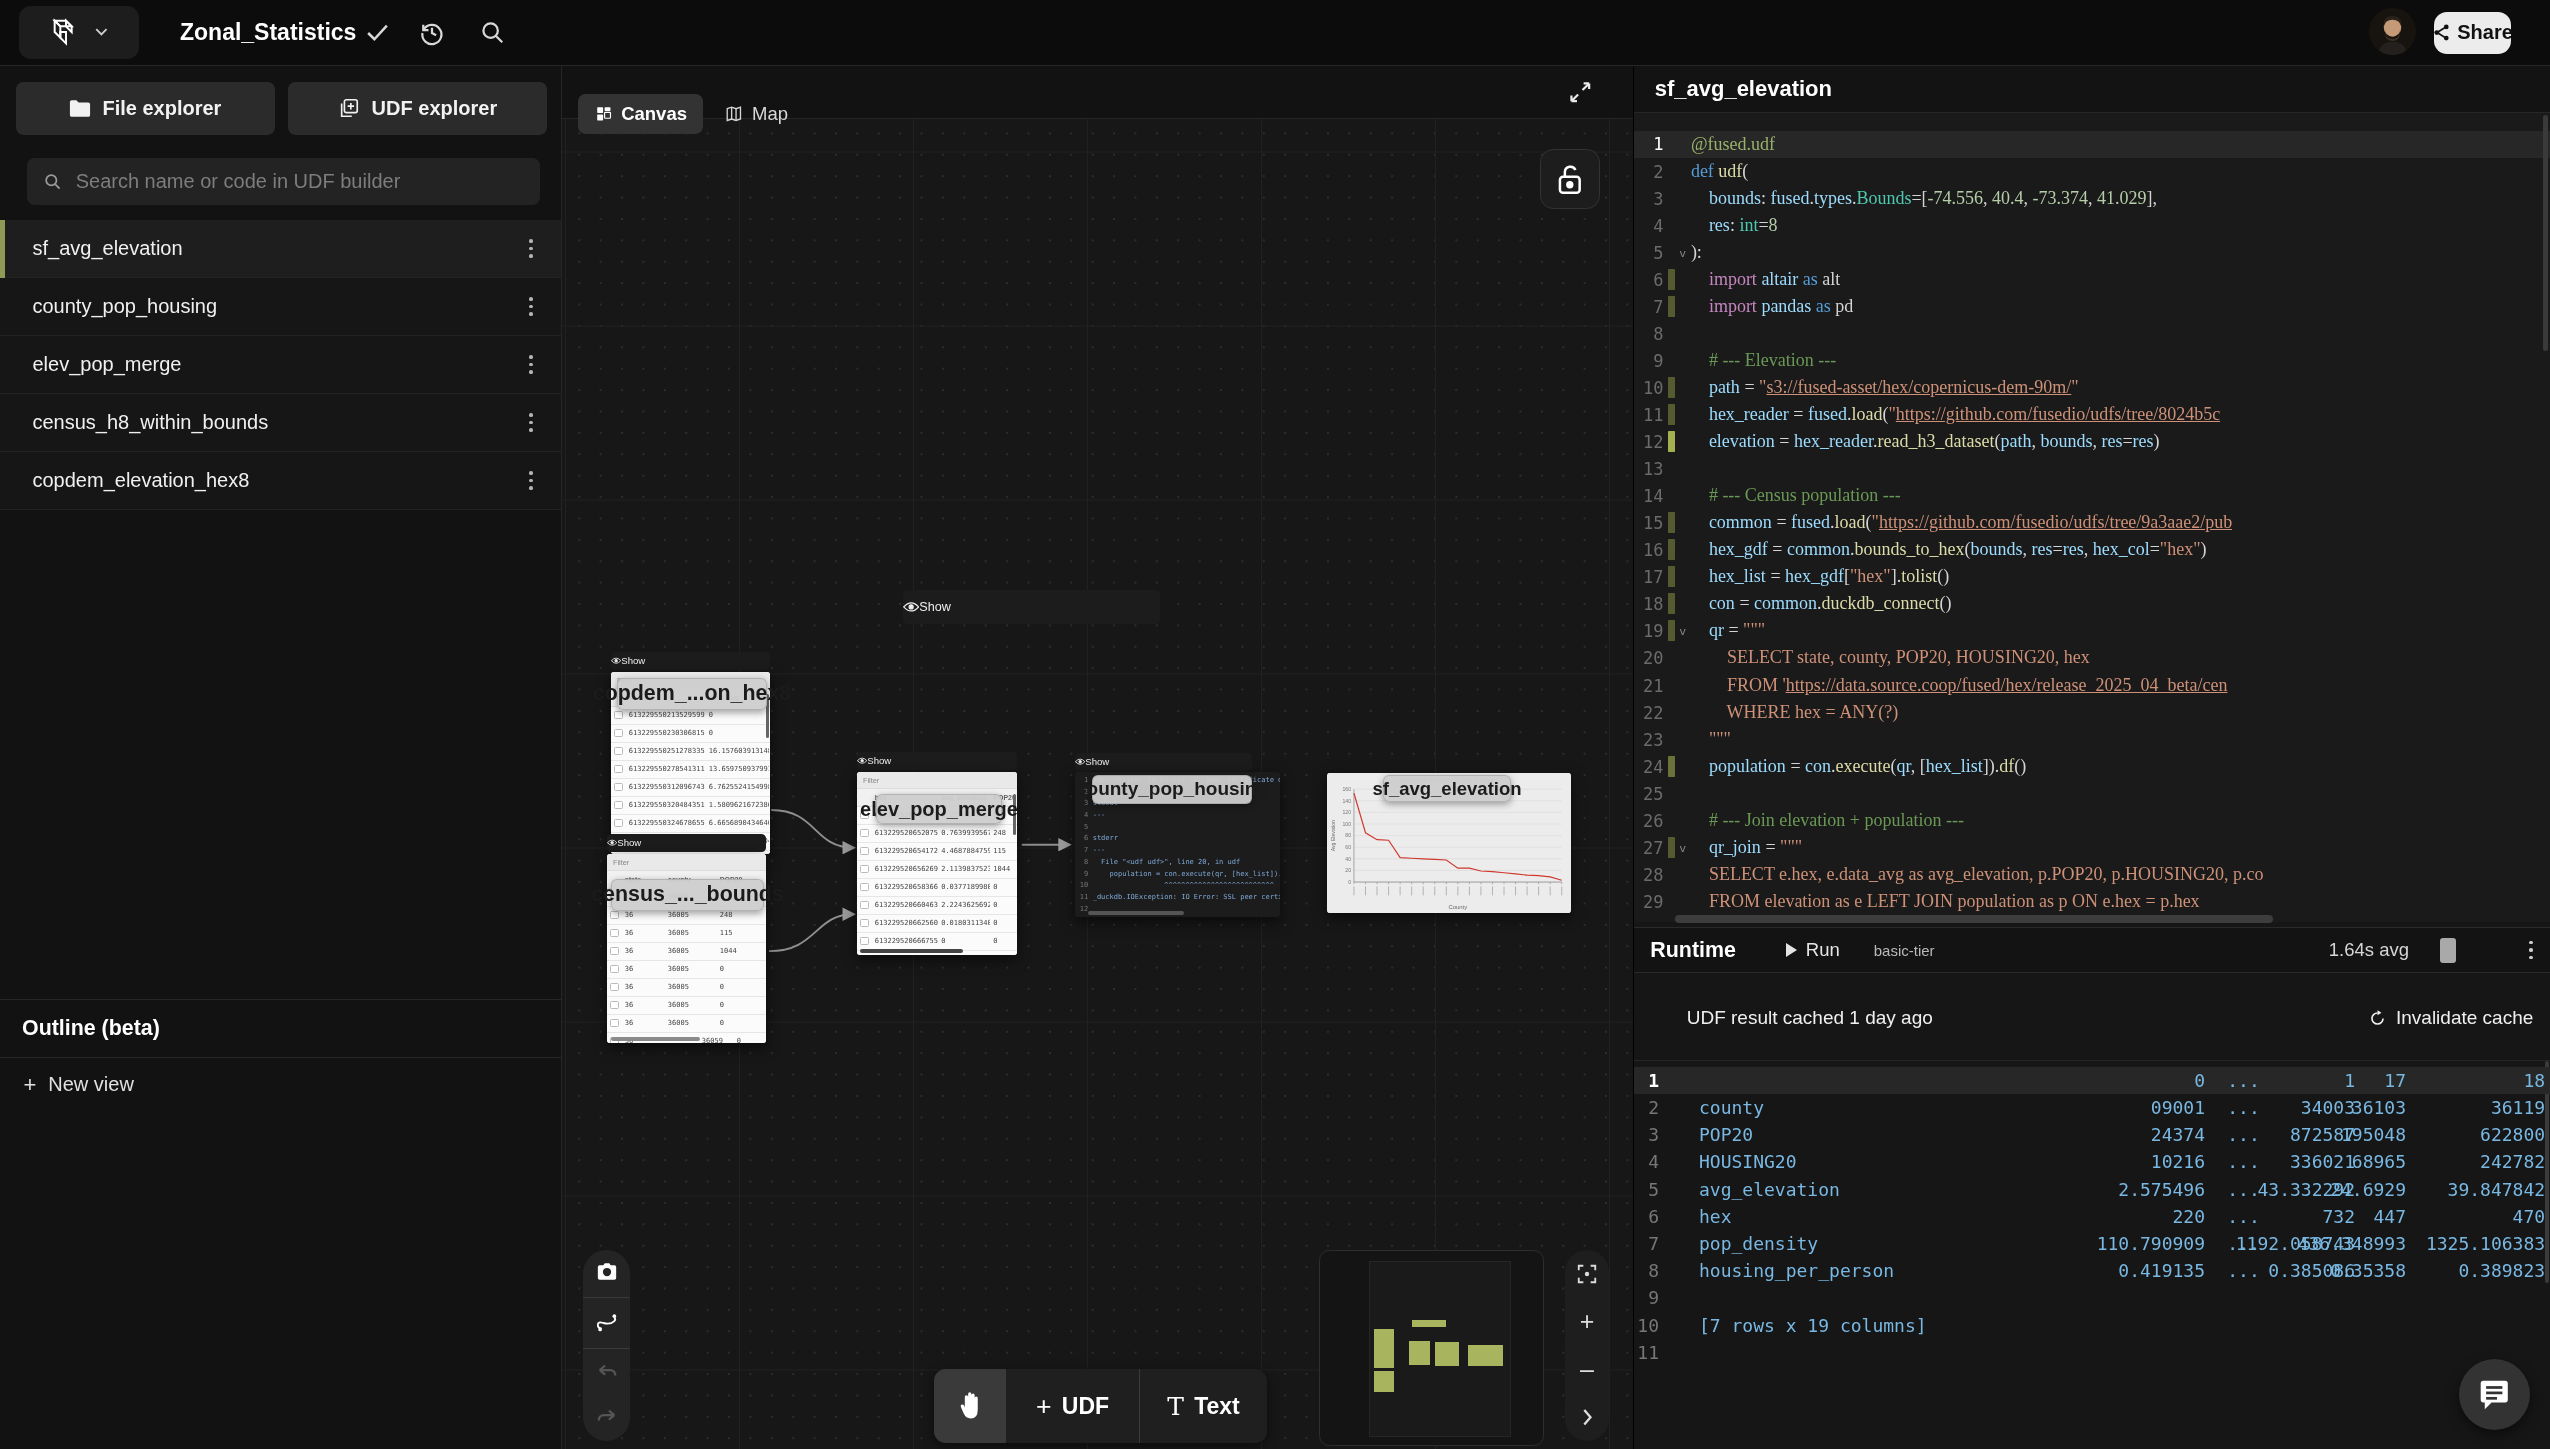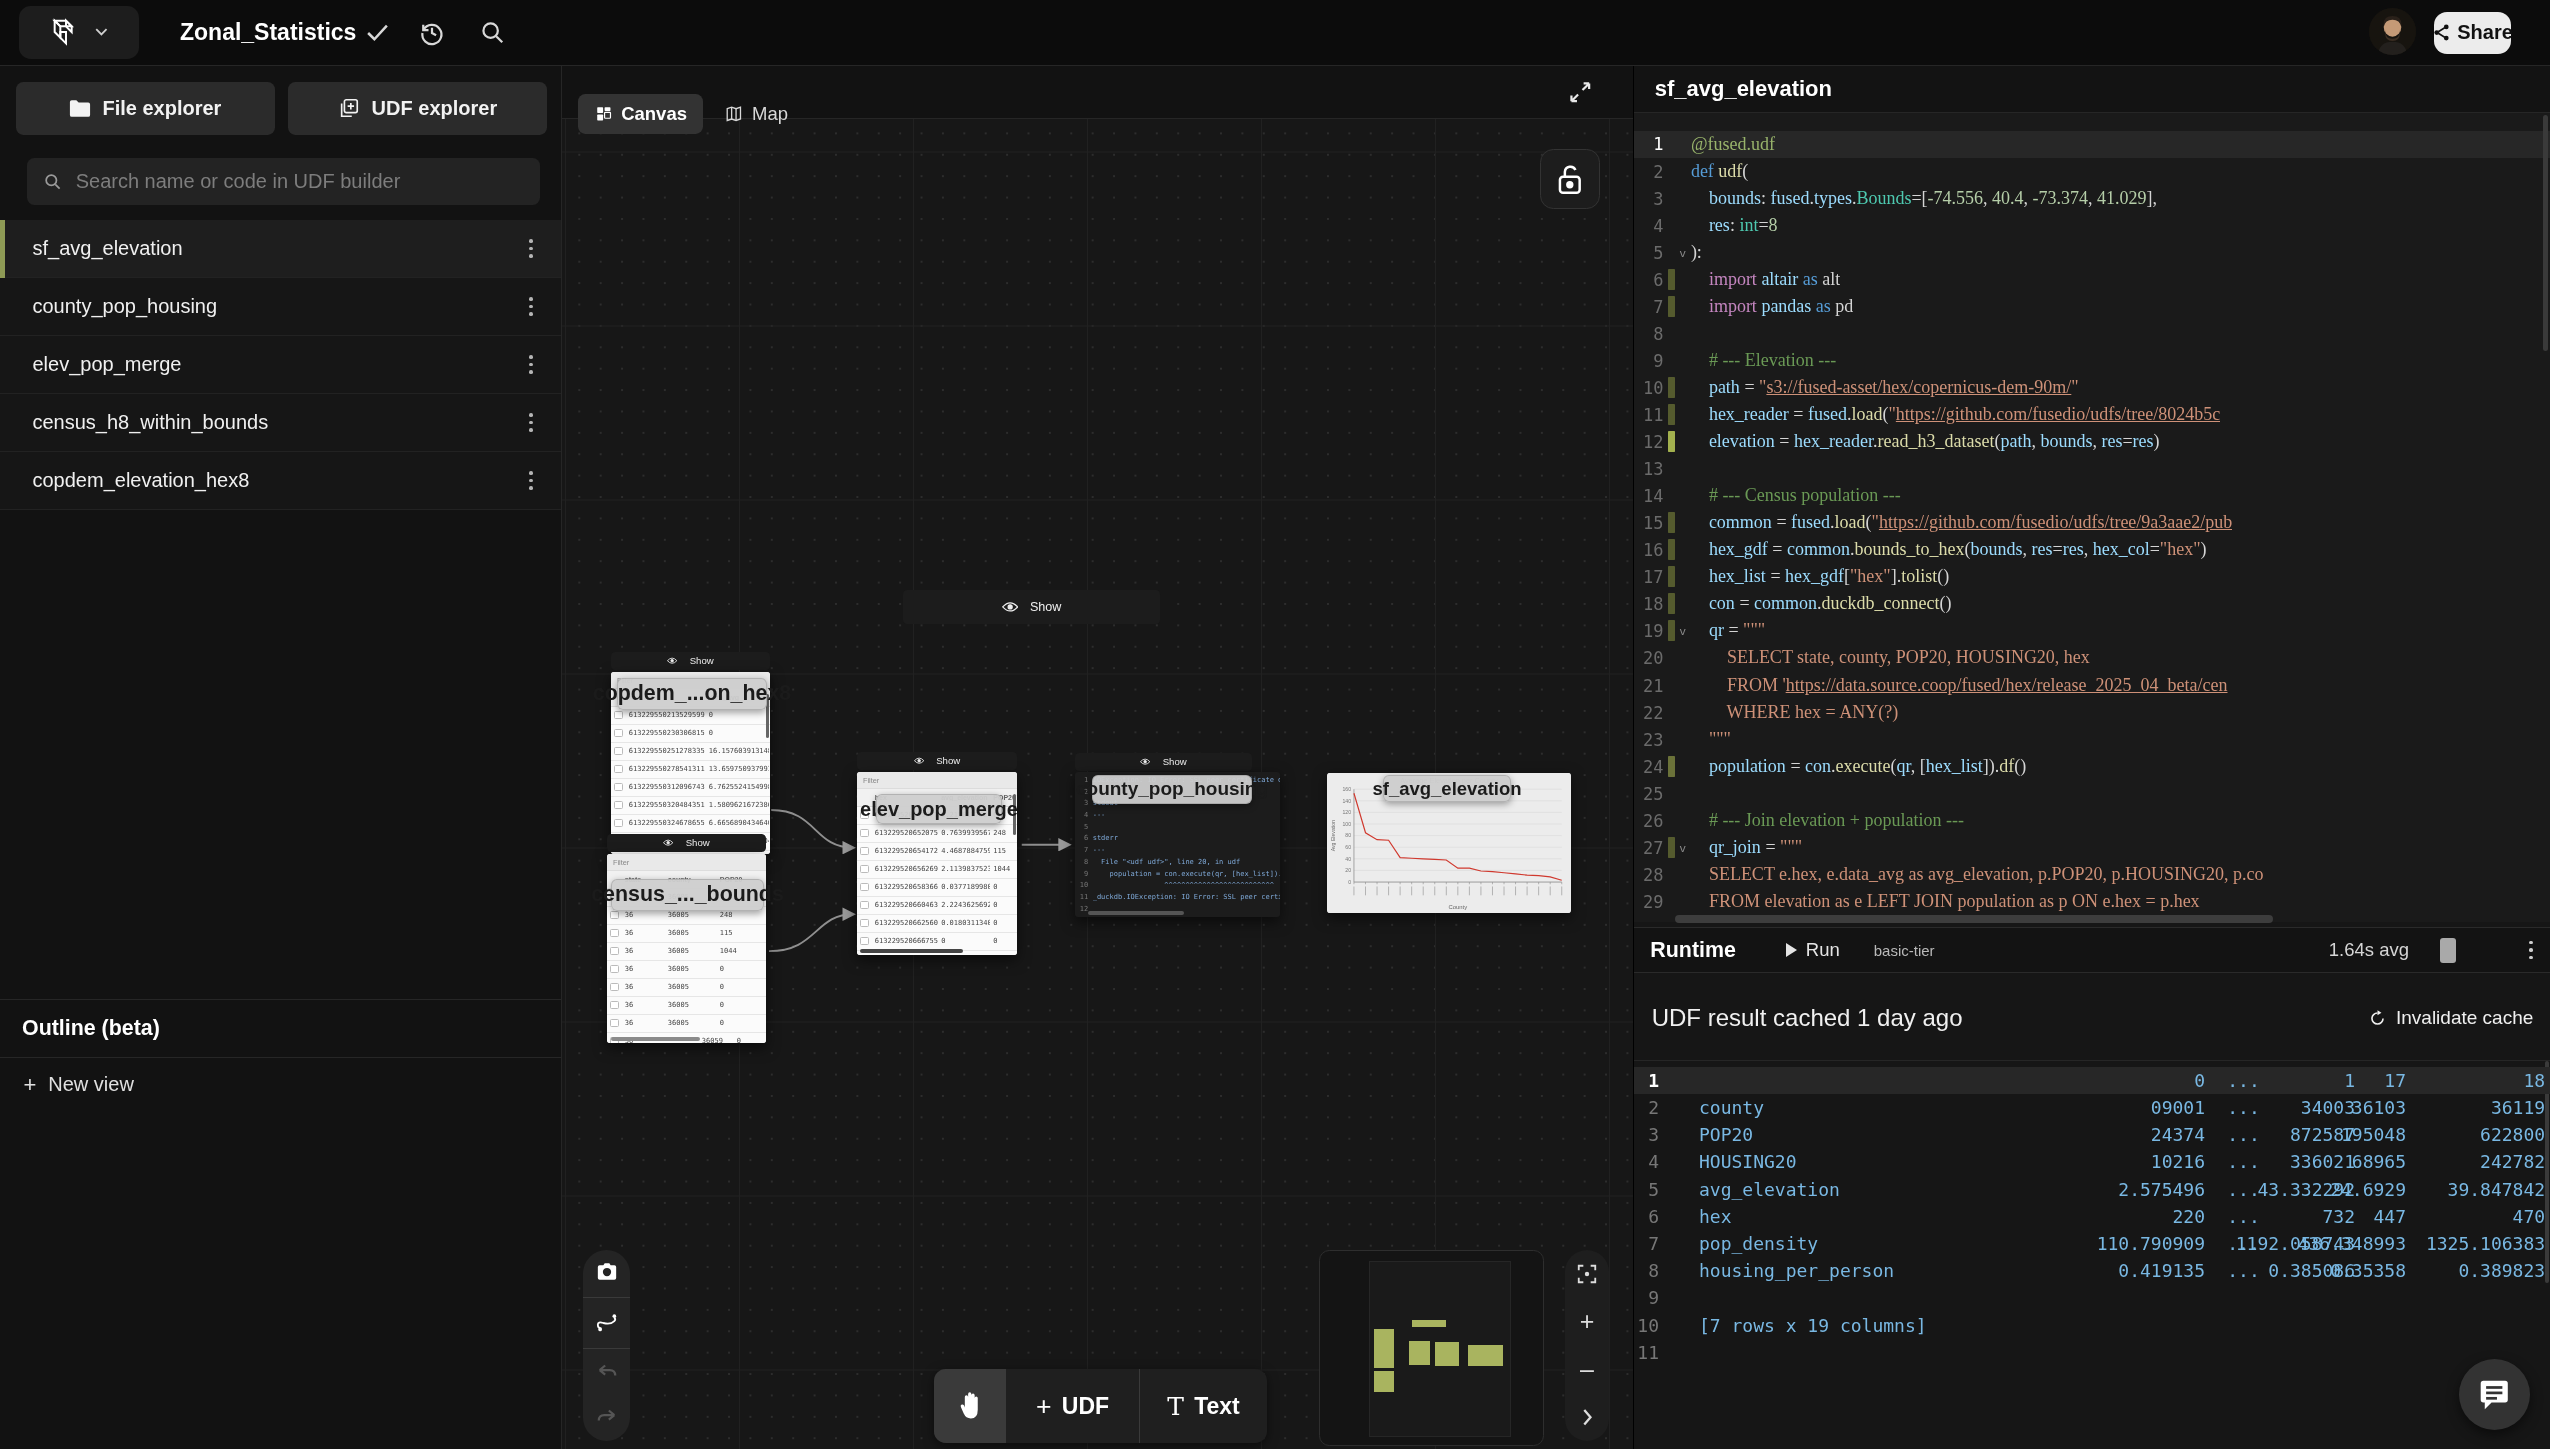--- a/index.html
+++ b/index.html
@@ -52,21 +52,21 @@
                display:flex;align-items:center;padding-left:16.3px;box-sizing:border-box;gap:5.9px;}
   .ctab{display:flex;align-items:center;gap:8.9px;height:40px;padding:0 16.3px;border-radius:7.4px;
         font-size:18.5px;color:#d7d7d7;cursor:pointer;margin-top:44px;}
   .ctab.active{background:#333;color:#fff;font-weight:bold;}
   #expand-ic{left:1005px;top:13.3px;cursor:pointer;}
   #lock-btn{left:978px;top:83px;width:58px;height:58px;background:#1d1d1d;border:1.5px solid #333;
             border-radius:13.3px;display:flex;align-items:center;justify-content:center;cursor:pointer;}
 
   
   .show-bar{position:absolute;background:#1c1c1c;border-radius:4.4px;display:flex;align-items:center;
-            justify-content:center;gap:12px;color:#efefef;cursor:pointer;}
+            gap:0;color:#efefef;cursor:pointer;}
   .show-bar .eye{flex:none;}
   
   .node-card{position:absolute;background:#f4f4f4;border-radius:3px;box-shadow:0 4.4px 13.3px rgba(0,0,0,.55);overflow:hidden;}
   .filter-strip{height:16.3px;background:#e9e9e9;display:flex;align-items:center;gap:4.4px;padding:0 5.9px;
                 font-size:7.4px;color:#888;border-bottom:0.7px solid #ddd;}
   .mini-table{width:100%;}
   .mini-hrow{display:flex;align-items:center;height:16.3px;background:#f1f1f1;border-bottom:0.7px solid #ddd;
              font-size:7px;color:#666;font-weight:bold;}
   .mini-row{display:flex;align-items:center;height:17px;border-bottom:0.7px solid #e6e6e6;background:#fbfbfb;
             font-size:7px;color:#444;font-family:"DejaVu Sans Mono",monospace;}
@@ -136,21 +136,21 @@
   .play-tri{width:0;height:0;border-left:11.8px solid #e4e4e4;border-top:7.4px solid transparent;border-bottom:7.4px solid transparent;}
   #tier-label{margin-left:34px;font-size:15px;color:#b9b9b9;}
   #rt-right{margin-left:auto;display:flex;align-items:center;gap:31px;}
   #avg-label{font-size:18.5px;color:#d6d6d6;}
   #gauge{width:16.3px;height:25px;background:#a9a9a9;border-radius:3px;}
   #rt-kebab{margin-left:71px;}
   #rt-kebab i{display:block;width:3.7px;height:3.7px;border-radius:50%;background:#cfcfcf;margin:3.7px auto;}
 
   #cache-row{left:0;top:929px;width:917px;height:46px;display:flex;align-items:center;
              padding:0 17.7px;box-sizing:border-box;}
-  #cache-label{font-size:24px;color:#f0f0f0;}
+  #cache-label{font-size:19px;color:#f0f0f0;margin-left:35px;}
   #invalidate{margin-left:auto;display:flex;align-items:center;gap:8.9px;font-size:19px;color:#f0f0f0;cursor:pointer;}
   #results{left:0;top:994px;width:917px;height:310px;border-top:0.7px solid #262626;overflow:hidden;}
   .rrow{position:absolute;left:0;width:917px;height:27px;display:flex;align-items:center;
         font-family:"DejaVu Sans Mono",monospace;font-size:18px;color:#79b8e3;}
   .rrow.hd{background:#272727;}
   .rrow .rln{flex:none;width:25px;text-align:right;color:#777;}
   .rrow.hd .rln{color:#fff;font-weight:bold;}
   .rlabel{position:absolute;left:65px;white-space:nowrap;}
   .rv{position:absolute;text-align:right;white-space:nowrap;}
   .rv0{right:346px;} .rv1{right:196px;} .rvd{left:591px;width:37px;text-align:center;} .rv17{right:0px;right:145px;} .rv18{right:5.9px;}

